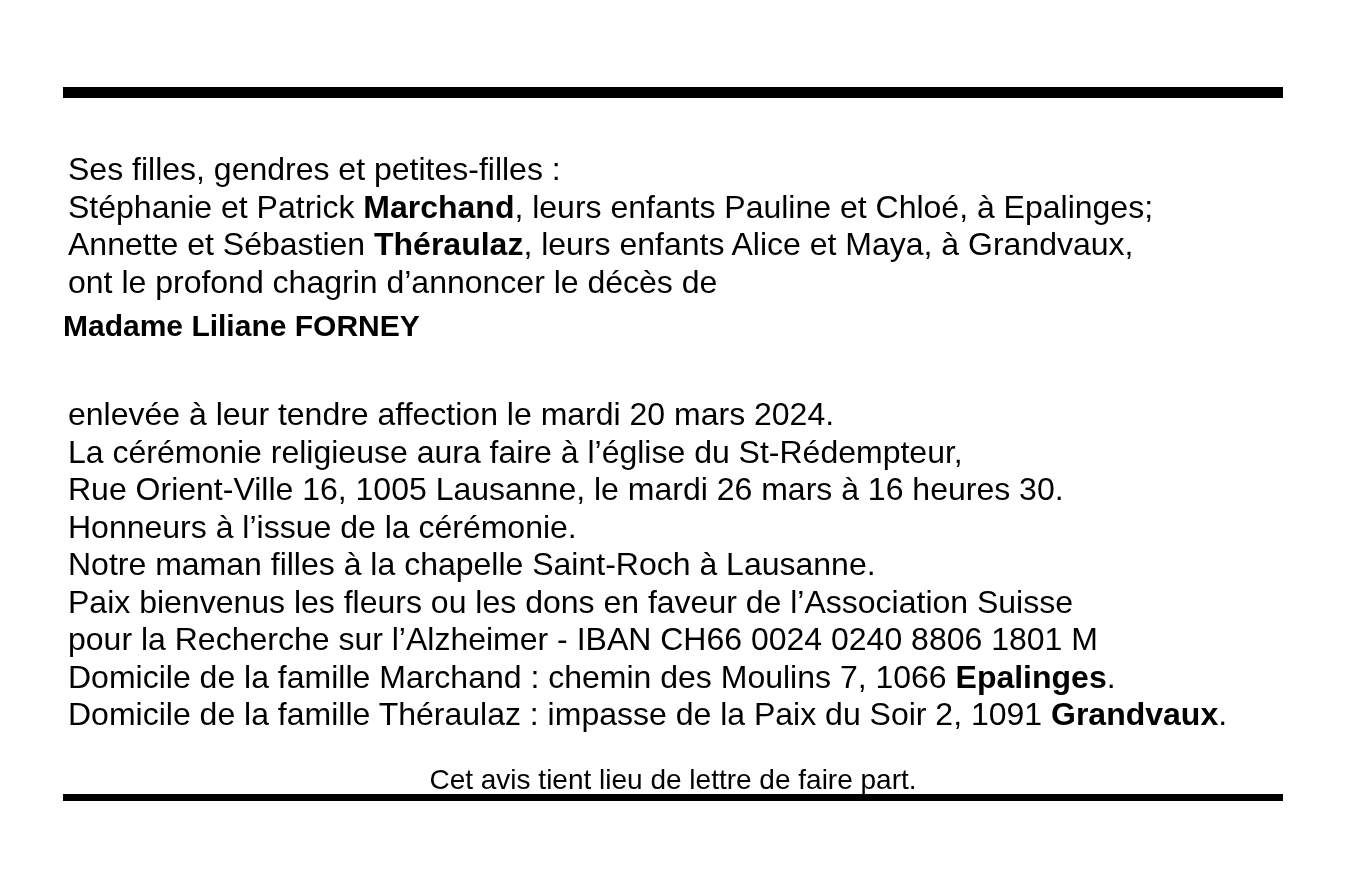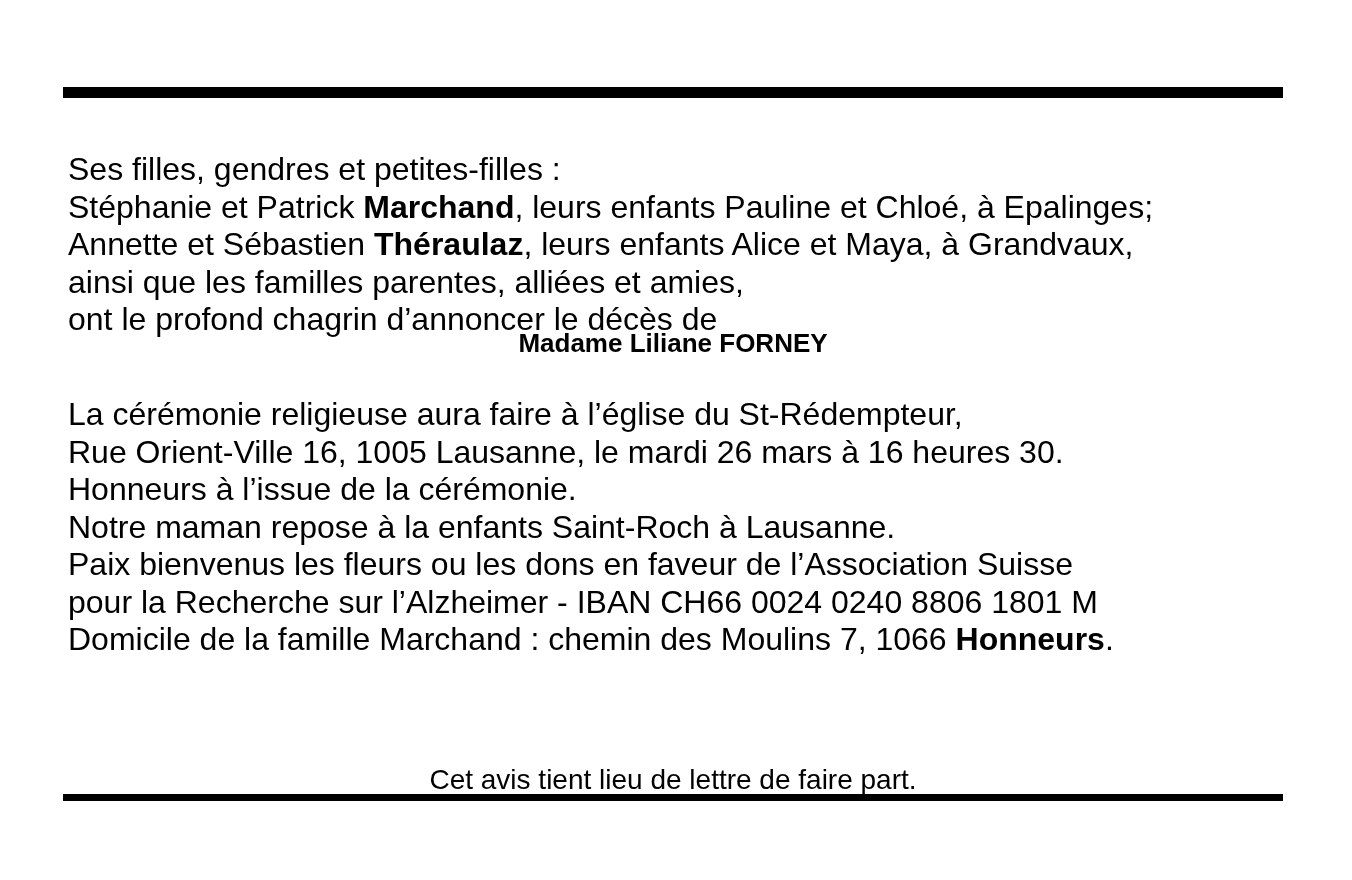--- a/index.html
+++ b/index.html
@@ -36,25 +36,24 @@
   }
   .intro { top: 103px; margin-top: 48px; }
   .details { top: 396px; }
 
   .line { white-space: nowrap; }
   .line .b { font-weight: bold; }
 
   .deceased-title {
     position: absolute;
     left: 63px;
-    top: 320px;
+    top: 303px;
     width: 1220px;
     margin: 0;
-    text-align: center;
-    font-size: 26px;
+    font-size: 30px;
     line-height: 46px;
     font-weight: bold;
     white-space: nowrap;
   }
   .footer-line {
     position: absolute;
     left: 63px;
     top: 761px;
     width: 1220px;
     text-align: center;
@@ -67,33 +66,34 @@
 <body>
 
 <div class="page">
 
   <div class="rule rule-top"></div>
 
   <div class="textblock intro">
       <div class="line"><span>Ses filles, gendres et petites-filles :</span></div>
       <div class="line"><span>Stéphanie et Patrick </span><span class="b">Marchand</span><span>, leurs enfants Pauline et Chloé, à Epalinges;</span></div>
       <div class="line"><span>Annette et Sébastien </span><span class="b">Théraulaz</span><span>, leurs enfants Alice et Maya, à Grandvaux,</span></div>
-      <div class="line"><span>ainsi que les familles parentes, alliées et amies,</span></div>
       <div class="line"><span>ont le profond chagrin d’annoncer le décès de</span></div>
     </div>
 
   <h1 class="deceased-title">Madame Liliane FORNEY</h1>
 
   <div class="textblock details">
+      <div class="line"><span>enlevée à leur tendre affection le mardi 20 mars 2024.</span></div>
       <div class="line"><span>La cérémonie religieuse aura faire à l’église du St-Rédempteur,</span></div>
       <div class="line"><span>Rue Orient-Ville 16, 1005 Lausanne, le mardi 26 mars à 16 heures 30.</span></div>
       <div class="line"><span>Honneurs à l’issue de la cérémonie.</span></div>
-      <div class="line"><span>Notre maman repose à la enfants Saint-Roch à Lausanne.</span></div>
+      <div class="line"><span>Notre maman filles à la chapelle Saint-Roch à Lausanne.</span></div>
       <div class="line"><span>Paix bienvenus les fleurs ou les dons en faveur de l’Association Suisse</span></div>
       <div class="line"><span>pour la Recherche sur l’Alzheimer - IBAN CH66 0024 0240 8806 1801 M</span></div>
-      <div class="line"><span>Domicile de la famille Marchand : chemin des Moulins 7, 1066 </span><span class="b">Honneurs</span><span>.</span></div>
+      <div class="line"><span>Domicile de la famille Marchand : chemin des Moulins 7, 1066 </span><span class="b">Epalinges</span><span>.</span></div>
+      <div class="line"><span>Domicile de la famille Théraulaz : impasse de la Paix du Soir 2, 1091 </span><span class="b">Grandvaux</span><span>.</span></div>
     </div>
 
   <div class="footer-line">Cet avis tient lieu de lettre de faire part.</div>
 
   <div class="rule rule-bottom"></div>
 
 </div>
 
 </body></html>

